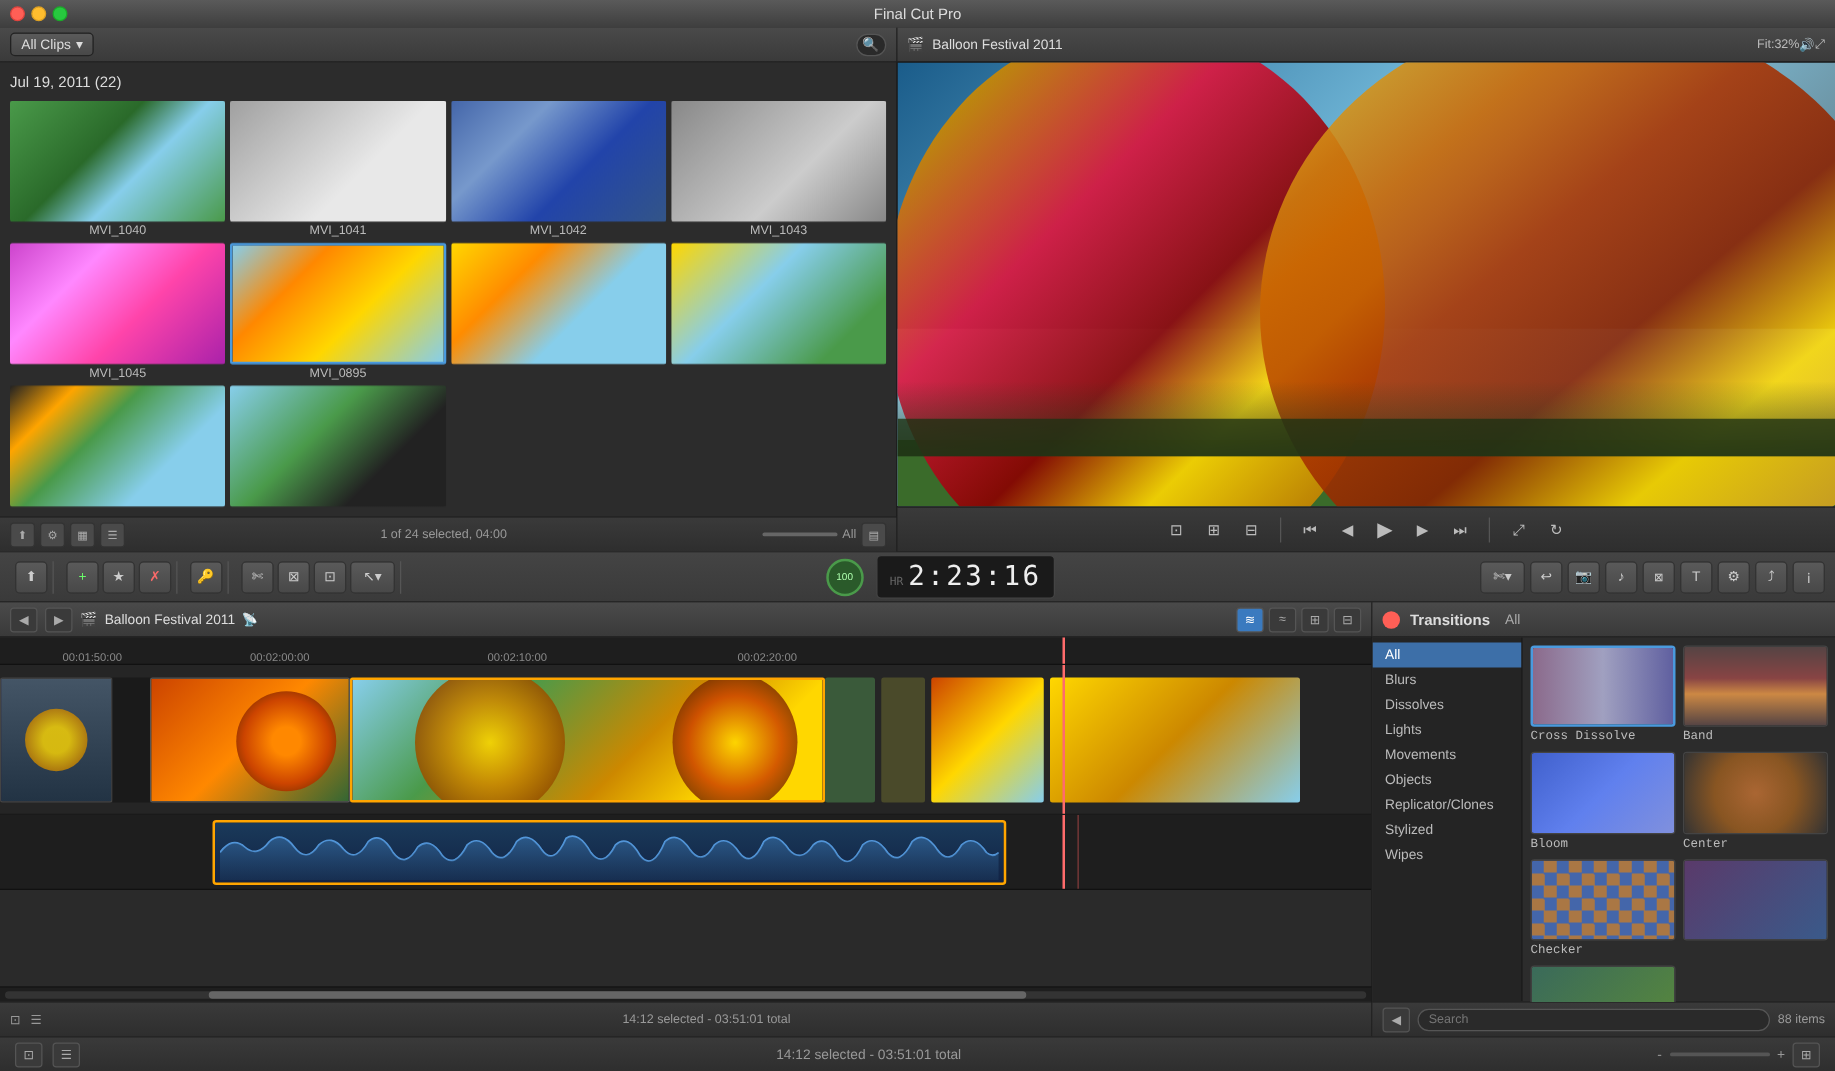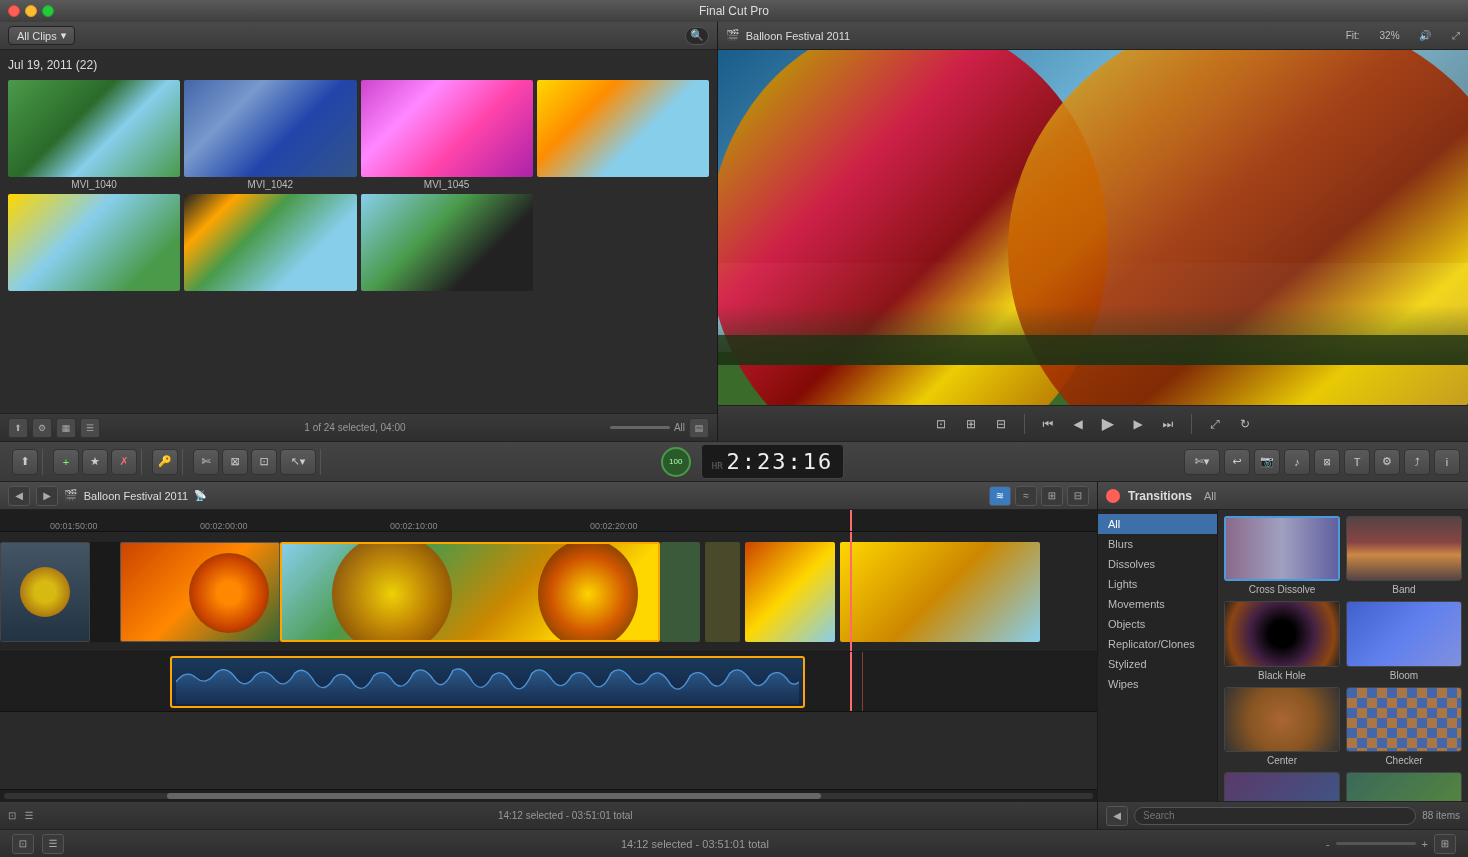--- a/index.html
+++ b/index.html
@@ -185,21 +185,21 @@
       font-size: 11px;
       color: #ddd;
       display: flex;
       align-items: center;
       gap: 4px;
     }
     .viewer-controls-right {
       margin-left: auto;
       display: flex;
       align-items: center;
-      gap: 20px;
+      gap: 0;
       font-size: 10px;
       color: #bbb;
     }
     .viewer-canvas {
       flex: 1;
       background: #111;
       position: relative;
       overflow: hidden;
     }
     .viewer-image-bg {
@@ -457,22 +457,23 @@
       padding: 6px;
     }
     .tp-grid {
       display: grid;
       grid-template-columns: 1fr 1fr;
       gap: 6px;
     }
     .tp-item {
       display: flex;
       flex-direction: column;
-      align-items: center;
+      align-items: flex-start;
       cursor: pointer;
+      font-family: Liberation Mono, monospace;
     }
     .tp-thumb {
       width: 100%;
       aspect-ratio: 16/9;
       border-radius: 3px;
       overflow: hidden;
       border: 1px solid #444;
       position: relative;
     }
     .tp-thumb-selected {
@@ -592,30 +593,48 @@
         <div class="clip-grid">
 
           <div class="clip-item">
             <div class="clip-thumb">
               <div class="clip-thumb-inner clip-mvi1040"></div>
             </div>
             <div class="clip-label">MVI_1040</div>
           </div>
           <div class="clip-item">
             <div class="clip-thumb">
+              <div class="clip-thumb-inner clip-mvi1041"></div>
+            </div>
+            <div class="clip-label">MVI_1041</div>
+          </div>
+          <div class="clip-item">
+            <div class="clip-thumb">
               <div class="clip-thumb-inner clip-mvi1042"></div>
             </div>
             <div class="clip-label">MVI_1042</div>
+          </div>
+          <div class="clip-item">
+            <div class="clip-thumb">
+              <div class="clip-thumb-inner clip-mvi1043"></div>
+            </div>
+            <div class="clip-label">MVI_1043</div>
           </div>
 
           <div class="clip-item">
             <div class="clip-thumb">
               <div class="clip-thumb-inner clip-mvi1045"></div>
             </div>
             <div class="clip-label">MVI_1045</div>
+          </div>
+          <div class="clip-item selected-clip">
+            <div class="clip-thumb" style="border:2px solid #4a9ade;">
+              <div class="clip-thumb-inner clip-mvi0895"></div>
+            </div>
+            <div class="clip-label">MVI_0895</div>
           </div>
 
           <div class="clip-item">
             <div class="clip-thumb">
               <div class="clip-thumb-inner clip-row3a"></div>
             </div>
             <div class="clip-label"></div>
           </div>
           <div class="clip-item">
             <div class="clip-thumb">
@@ -874,26 +893,20 @@
               <div class="tp-item-label">Cross Dissolve</div>
             </div>
 
             <div class="tp-item">
               <div class="tp-thumb">
                 <div style="width:100%; height:100%;" class="band"></div>
               </div>
               <div class="tp-item-label">Band</div>
             </div>
 
-            <div class="tp-item">
-              <div class="tp-thumb">
-                <div style="width:100%; height:100%;" class="black-hole"></div>
-              </div>
-              <div class="tp-item-label">Black Hole</div>
-            </div>
 
             <div class="tp-item">
               <div class="tp-thumb">
                 <div style="width:100%; height:100%;" class="bloom"></div>
               </div>
               <div class="tp-item-label">Bloom</div>
             </div>
 
             <div class="tp-item">
               <div class="tp-thumb">

